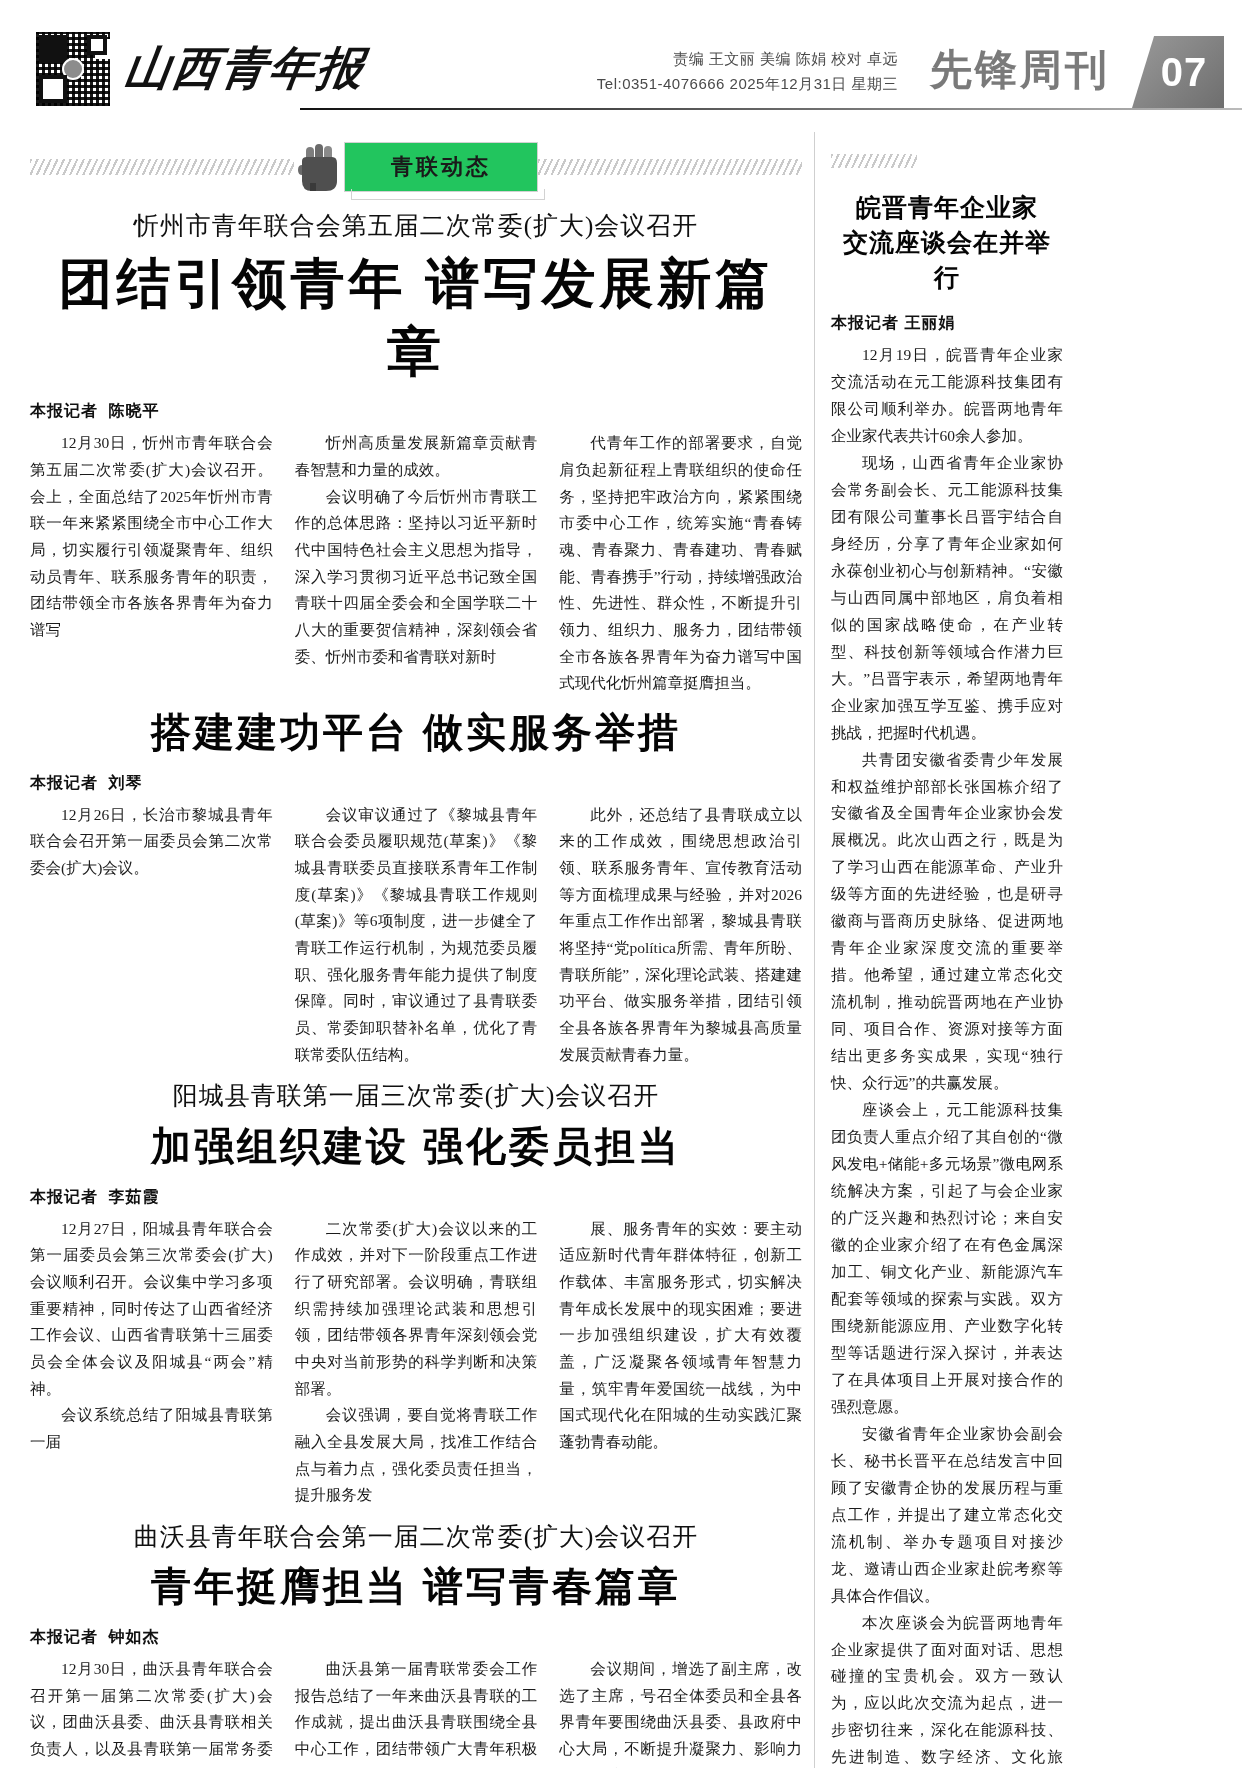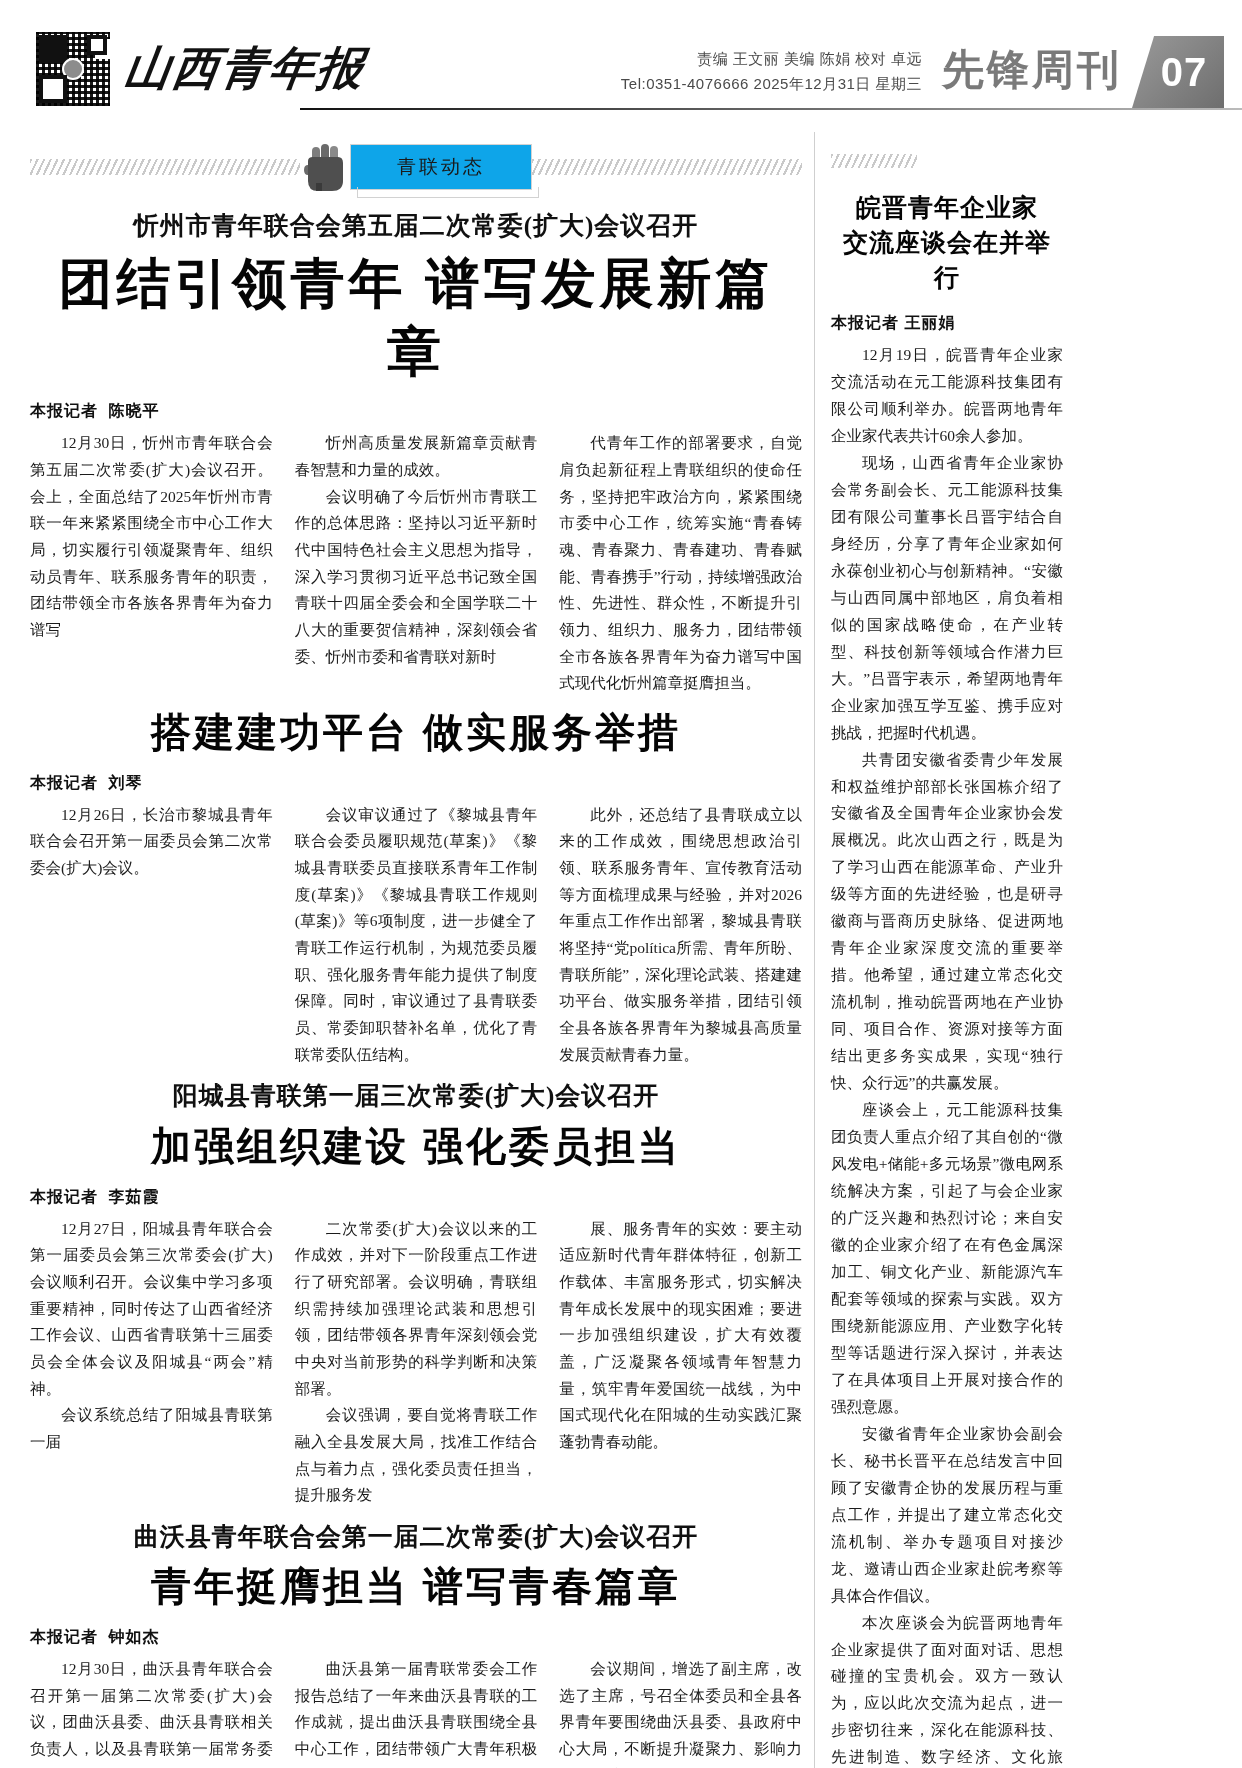--- a/index.html
+++ b/index.html
@@ -51,21 +51,21 @@
     line-height:1;
     padding-top:16px;
     transform:skewX(-8deg);
     color:#121212;
   }
   .masthead-rule {
     position:absolute; left:300px; right:0; top:108px;
     height:2px; background:linear-gradient(90deg,#111,#bbb);
   }
   .head-right {
-    margin-left:auto; display:flex; align-items:center; gap:4px;
+    margin-left:auto; display:flex; align-items:center; gap:16px;
     padding-top:6px;
   }
   .head-meta { text-align:right; padding-right:10px; }
   .head-meta div {
     font-family:"Liberation Sans", sans-serif;
     font-size:15px; color:#4a4a4a; line-height:1.65;
     letter-spacing:0.5px; white-space:nowrap;
   }
   .weekly {
     font-family:"Liberation Serif", serif;
@@ -98,37 +98,37 @@
   }
   .hatch {
     flex:1; height:16px;
     background:repeating-linear-gradient(115deg,#c9c9c9 0 2px,#fff 2px 6px);
   }
   .fist {
     width:46px; height:56px; margin:0 2px; position:relative; flex:0 0 46px;
   }
   .fist svg { display:block; }
   .banner-label {
-    background:#0ea5e9; border:1px solid #d2d2d2;
+    background:#22c55e; border:1px solid #d2d2d2;
     padding:9px 46px 9px 46px;
     font-family:"Liberation Sans", sans-serif;
-    font-size:19px; font-weight:400; color:#1a1a1a; letter-spacing:3px;
+    font-size:22px; font-weight:700; color:#1a1a1a; letter-spacing:3px;
     position:relative;
   }
   .banner-label::after {
     content:""; position:absolute; left:6px; right:-8px; bottom:-9px;
     height:10px; border:1px solid #d2d2d2; border-top:none;
   }
 
   
   .article { margin-top:10px; }
   .shoulder {
     text-align:center;
     font-family:"Liberation Serif", serif;
-    font-size:25px; font-weight:700; letter-spacing:1px; color:#101010;
+    font-size:25px; font-weight:400; letter-spacing:1px; color:#101010;
     line-height:1.45;
   }
   .headline {
     text-align:center;
     font-family:"Liberation Sans", sans-serif;
     font-weight:700; color:#050505;
     line-height:1.25; letter-spacing:2px;
     margin-top:6px;
   }
   .headline.h1 { font-size:54px; letter-spacing:4px; }

